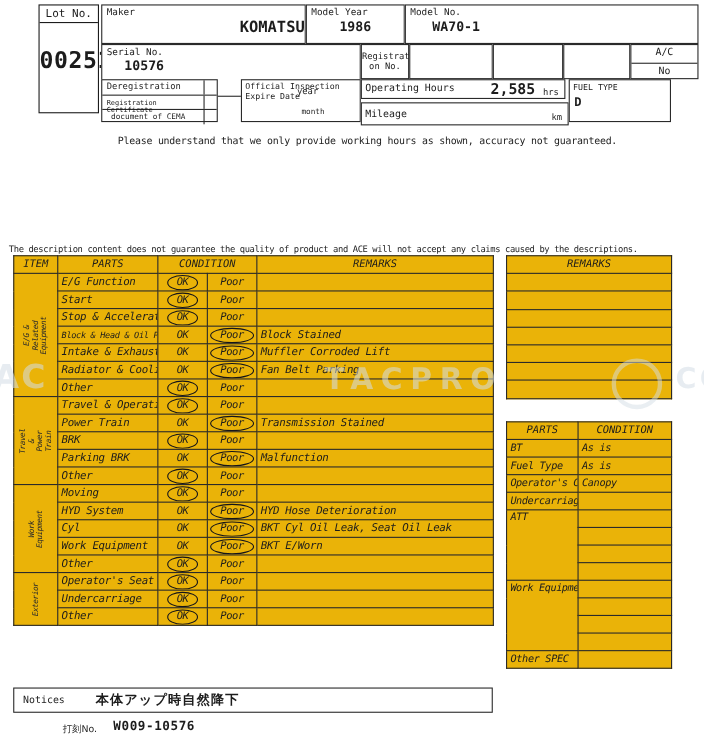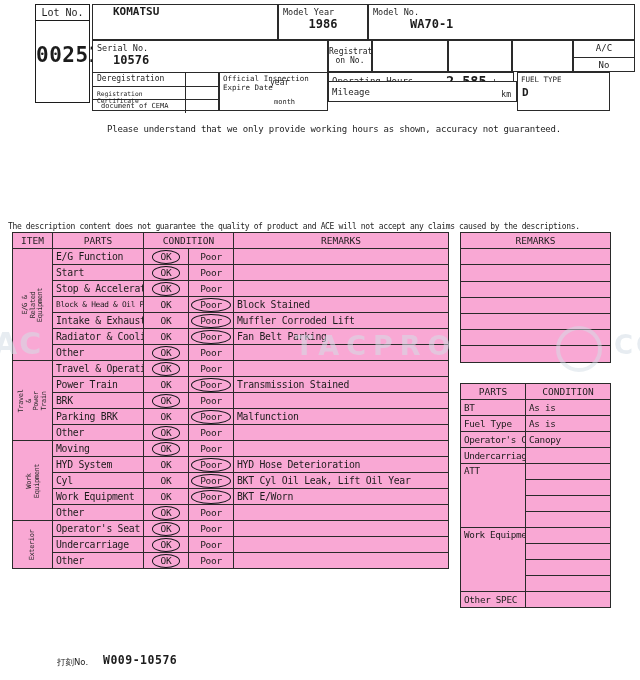--- a/index.html
+++ b/index.html
@@ -18,21 +18,21 @@
   .two-line{white-space:pre-line;}
   .ac-row{height:16px;text-align:center;font-size:9px;line-height:15px;}
   .ac-top{border-bottom:1px solid #2a2a2a;}
   .dereg-row{position:relative;height:12.66px;border-bottom:1px solid #2a2a2a;}
   .dereg-row:last-child{border-bottom:none;text-decoration:underline;}
   .dereg-lab{position:absolute;left:0;top:0;width:93px;height:100%;border-right:1px solid #2a2a2a;
      padding:1px 0 0 4px;box-sizing:border-box;}
   .fs9{font-size:9px;} .fs8{font-size:8px;} .fs7{font-size:7px;} .fs75{font-size:7.5px;}
   .note{font-size:9px;letter-spacing:-0.2px;white-space:nowrap;}
   
-  table{border-collapse:collapse;table-layout:fixed;background:#f9a8d4;}
+  table{border-collapse:collapse;table-layout:fixed;background:#eab308;font-style:italic;}
   td{border:1px solid #2a2a2a;height:16px;padding:0 3px;font-size:9.8px;letter-spacing:-0.3px;
      overflow:hidden;white-space:nowrap;box-sizing:border-box;}
   tr.h td{text-align:center;font-size:9.5px;letter-spacing:0;}
   .mt{position:absolute;left:12px;top:232px;width:436px;}
   .item-cell{position:relative;padding:0;}
   .vlabel{position:absolute;top:50%;left:50%;transform:translate(-50%,-50%) rotate(-90deg);
      font-size:7px;line-height:7.5px;letter-spacing:-0.4px;white-space:pre-line;text-align:center;color:#2a2a2a;}
   .cond{text-align:center;padding:0;}
   .pill{display:inline-block;border:1.6px solid transparent;border-radius:50%;padding:0 8px 1px;font-size:9.5px;}
   .circled .pill{border-color:#15151a;}
@@ -62,46 +62,47 @@
 
 <div id="sheet">
 
   <div class="abs lot-box">
     <div class="lot-head">Lot No.</div>
     <div class="lot-val">00251</div>
   </div>
 
   <div class="abs hdr">
     <div class="cell" style="left:0;top:0;width:186px;height:36px;">
-      <div class="val" style="font-size:11px;padding-left:20px;">KOMATSU</div>
+      <div class="lbl">Maker</div>
+      <div class="val" style="font-size:14px;padding-left:20px;text-align:right;">KOMATSU</div>
     </div>
     <div class="cell" style="left:186px;top:0;width:90px;height:36px;">
       <div class="lbl">Model Year</div>
       <div class="val" style="font-size:12px;text-align:center;">1986</div>
     </div>
     <div class="cell" style="left:276px;top:0;width:267px;height:36px;">
       <div class="lbl">Model No.</div>
-      <div class="val" style="font-size:12px;padding-left:41px;">WA70-1</div>
+      <div class="val" style="font-size:12px;padding-left:24px;">WA70-1</div>
     </div>
     <div class="cell" style="left:0;top:36px;width:236px;height:48px;">
       <div class="lbl">Serial No.</div>
       <div class="val" style="font-size:12px;padding-left:20px;">10576</div>
     </div>
     <div class="cell" style="left:236px;top:36px;width:44px;height:32px;text-align:center;">
       <div class="fs8 two-line" style="line-height:9px;padding-top:6px;">Registrati
 on No.</div>
     </div>
     <div class="cell" style="left:280px;top:36px;width:76px;height:32px;"></div>
     <div class="cell" style="left:356px;top:36px;width:64px;height:32px;"></div>
     <div class="cell" style="left:420px;top:36px;width:61px;height:32px;"></div>
     <div class="cell" style="left:481px;top:36px;width:62px;height:32px;">
       <div class="ac-row ac-top">A/C</div>
       <div class="ac-row">No</div>
     </div>
-    <div class="cell" style="left:0;top:68px;width:127px;height:39px;">
+    <div class="cell" style="left:0;top:68px;width:106px;height:39px;">
       <div class="dereg-row">
         <div class="dereg-lab fs8">Deregistration</div>
       </div>
       <div class="dereg-row">
         <div class="dereg-lab" style="font-size:6.3px;padding-top:3px;">Registration Certificate</div>
       </div>
       <div class="dereg-row">
         <div class="dereg-lab fs7" style="padding-top:2px;padding-left:8px;">document of CEMA</div>
       </div>
     </div>
@@ -111,21 +112,21 @@
       <div style="position:absolute;bottom:2px;left:0;width:100%;padding-left:20px;">
         <span class="fs8" style="margin-left:30px;">year</span>
         <span class="fs7" style="margin-left:34px;">month</span>
       </div>
     </div>
     <div class="cell" style="left:236px;top:68px;width:186px;height:18px;display:flex;align-items:center;">
       <span class="fs9" style="margin-left:3px;">Operating Hours</span>
       <span class="val" style="font-size:13.5px;margin-left:auto;text-align:right;">2,585</span>
       <span class="fs8" style="margin:4px 5px 0 7px;">hrs</span>
     </div>
-    <div class="cell" style="left:236px;top:77px;width:189px;height:21px;display:flex;align-items:center;justify-content:center;">
+    <div class="cell" style="left:236px;top:89px;width:189px;height:21px;display:flex;align-items:center;justify-content:center;">
       <span class="fs9" style="margin-left:3px;">Mileage</span>
       <span class="fs8" style="margin-left:auto;margin-right:5px;margin-top:6px;">km</span>
     </div>
     <div class="cell" style="left:425px;top:68px;width:93px;height:39px;">
       <div class="fs75" style="padding:2px 0 0 3px;">FUEL TYPE</div>
       <div class="val" style="font-size:11px;padding-left:4px;margin-top:2px;">D</div>
     </div>
   </div>
 
   <div class="abs note" style="left:95px;top:124px;padding-left:12px;">Please understand that we only provide working hours as shown, accuracy not guaranteed.</div>
@@ -238,21 +239,21 @@
     <tr>
       <td>HYD System</td>
       <td class="cond"><span class="pill">OK</span></td>
       <td class="cond circled"><span class="pill">Poor</span></td>
       <td>HYD Hose Deterioration</td>
     </tr>
     <tr>
       <td>Cyl</td>
       <td class="cond"><span class="pill">OK</span></td>
       <td class="cond circled"><span class="pill">Poor</span></td>
-      <td>BKT Cyl Oil Leak, Lift Oil Year</td>
+      <td>BKT Cyl Oil Leak, Seat Oil Leak</td>
     </tr>
     <tr>
       <td>Work Equipment</td>
       <td class="cond"><span class="pill">OK</span></td>
       <td class="cond circled"><span class="pill">Poor</span></td>
       <td>BKT E/Worn</td>
     </tr>
     <tr>
       <td>Other</td>
       <td class="cond circled"><span class="pill">OK</span></td>
@@ -367,20 +368,24 @@
     <tr>
           <td class="cond-val"></td>
         </tr>
     <tr>
       <td>Other SPEC</td>
       <td class="cond-val"></td>
     </tr>
   </tbody>
     </table>
 
+  <div class="abs notices">
+    <span class="nl">Notices</span>
+    <span class="nt">本体アップ時自然降下</span>
+  </div>
 
   <div class="abs stamp-label">打刻No.</div>
   <div class="abs stamp-value">W009-10576</div>
 
   <div class="wm" style="left:-6px;top:326px;font-size:30px;letter-spacing:2px;">AC</div>
   <div class="wm" style="left:295px;top:330px;font-size:27px;letter-spacing:7px;">TACPRO</div>
   <div class="wm-circle" style="left:556px;top:326px;"></div>
   <div class="wm" style="left:614px;top:330px;font-size:26px;letter-spacing:3px;">CO</div>
 
 </div>

